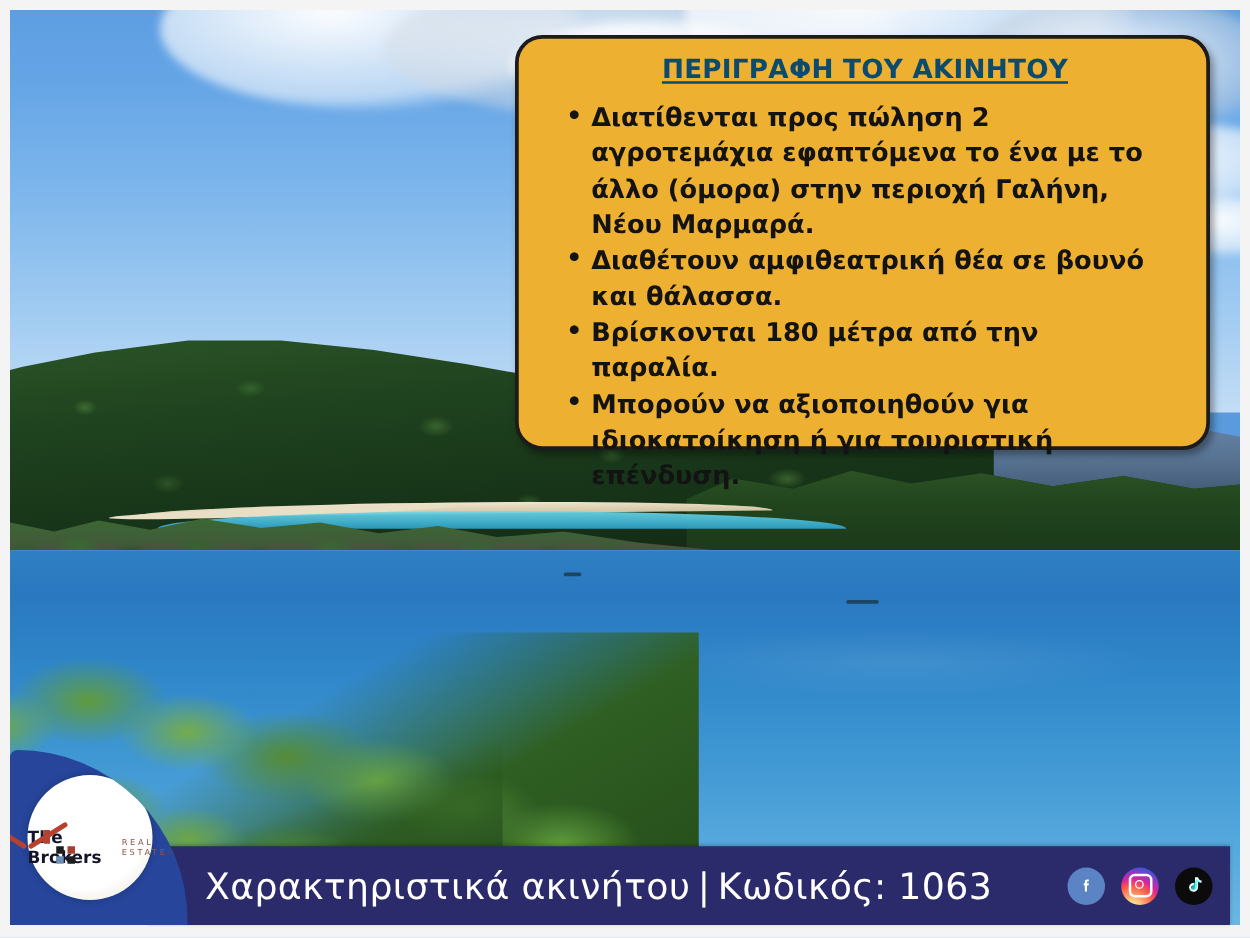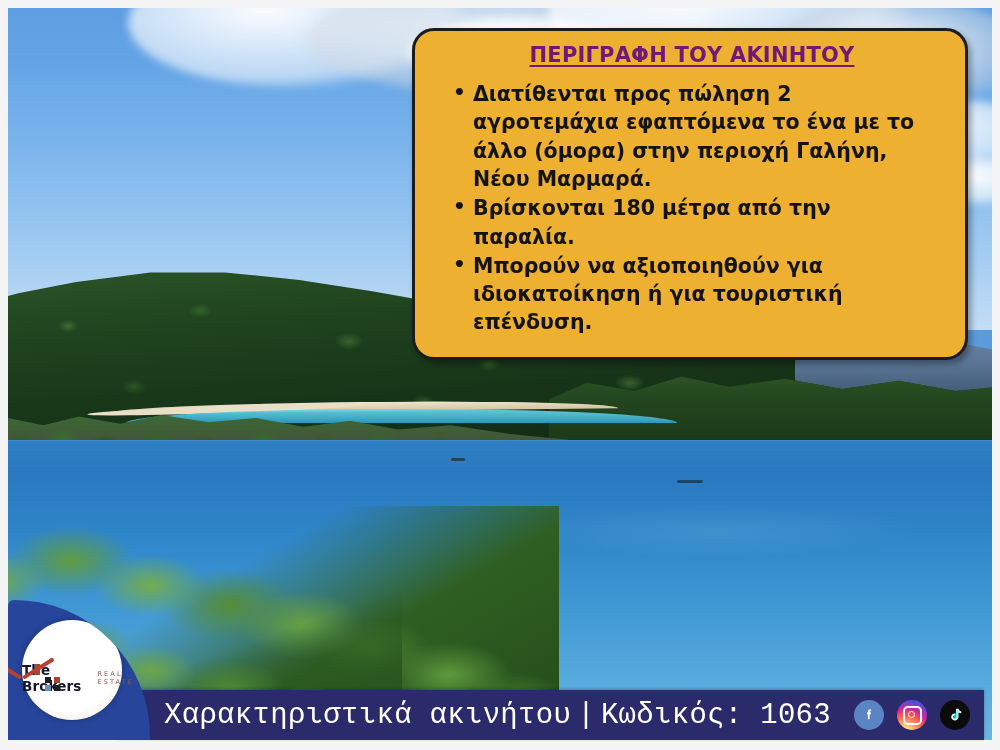--- a/index.html
+++ b/index.html
@@ -236,21 +236,21 @@
     background: #edb030;
     border: 3px solid #1c1c1c;
     border-radius: 22px;
     box-shadow: 3px 4px 6px rgba(0,0,0,0.35);
     padding: 10px 14px 10px 18px;
   }
   .desc-title {
     text-align: center;
     font-weight: bold;
     font-size: 21px;
-    color: #701a75;
+    color: #0c4a6e;
     text-decoration: underline;
     text-underline-offset: 3px;
     letter-spacing: .2px;
     margin: 2px 0 4px 0;
     line-height: 1.2;
   }
   .desc-list {
     margin: 12px;
     padding: 0 4px 0 26px;
     list-style: none;
@@ -272,26 +272,25 @@
     font-size: 20px;
     color: #131313;
   }
 
   
   .bottom-bar {
     position: absolute;
     left: 118px;
     bottom: 10px;
     width: 866px;
-    height: 50px;
+    height: 63px;
     background: #2b2a6b;
     display: flex;
     align-items: center;
     box-shadow: 0 -1px 3px rgba(0,0,0,0.25);
-    font-family: Liberation Mono, monospace;
   }
   .bar-title {
     color: #ffffff;
     font-size: 29px;
     font-weight: 400;
     letter-spacing: .3px;
     margin-left: 46px;
     white-space: nowrap;
   }
   .bar-title .sep { padding: 0 6px; }
@@ -452,20 +451,21 @@
 
     <div class="fg-trees"></div>
     <div class="fg-trees2"></div>
     <div class="fg-strip"></div>
   </div>
 
   <div class="desc-box">
     <div class="desc-title">ΠΕΡΙΓΡΑΦΗ ΤΟΥ ΑΚΙΝΗΤΟΥ</div>
     <ul class="desc-list">
       <li>Διατίθενται προς πώληση 2 αγροτεμάχια εφαπτόμενα το ένα με το άλλο (όμορα) στην περιοχή Γαλήνη, Νέου Μαρμαρά.</li>
+      <li>Διαθέτουν αμφιθεατρική θέα σε βουνό και θάλασσα.</li>
       <li>Βρίσκονται 180 μέτρα από την παραλία.</li>
       <li>Μπορούν να αξιοποιηθούν για ιδιοκατοίκηση ή για τουριστική επένδυση.</li>
     </ul>
   </div>
 
   <div class="bottom-bar">
     <div class="bar-title">
       <span>Χαρακτηριστικά ακινήτου</span><span class="sep">|</span><span>Κωδικός: 1063</span>
     </div>
 

